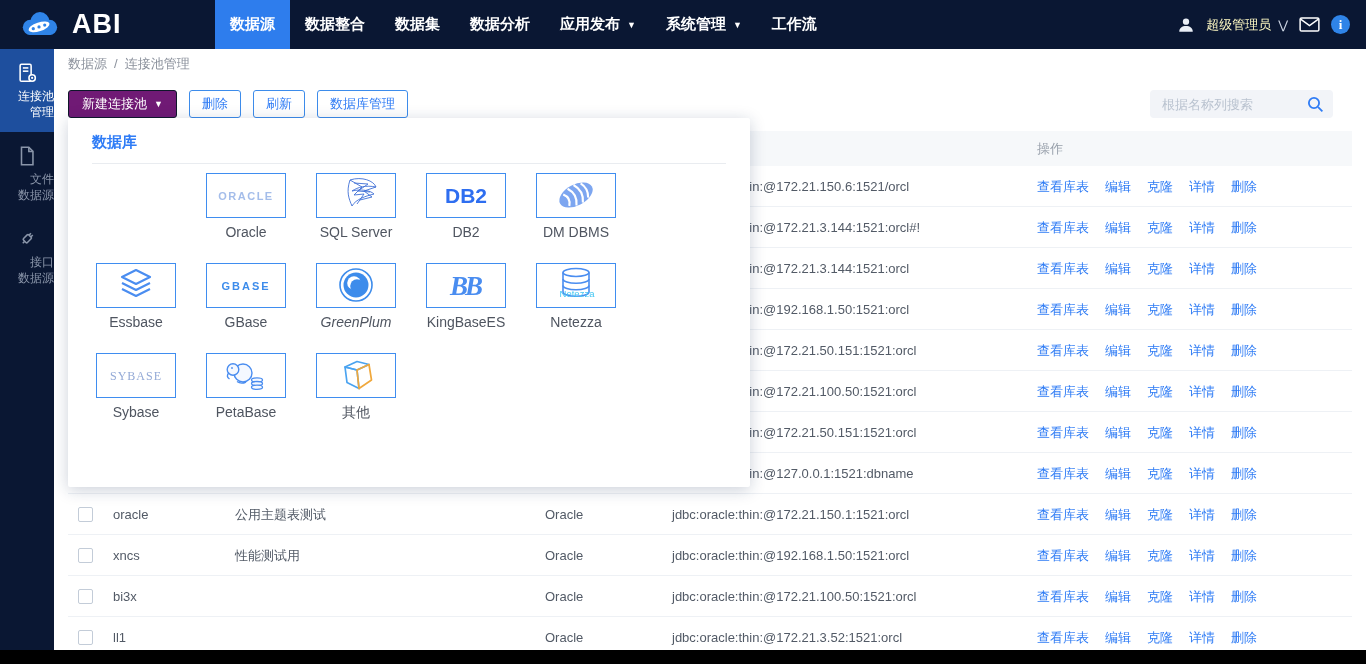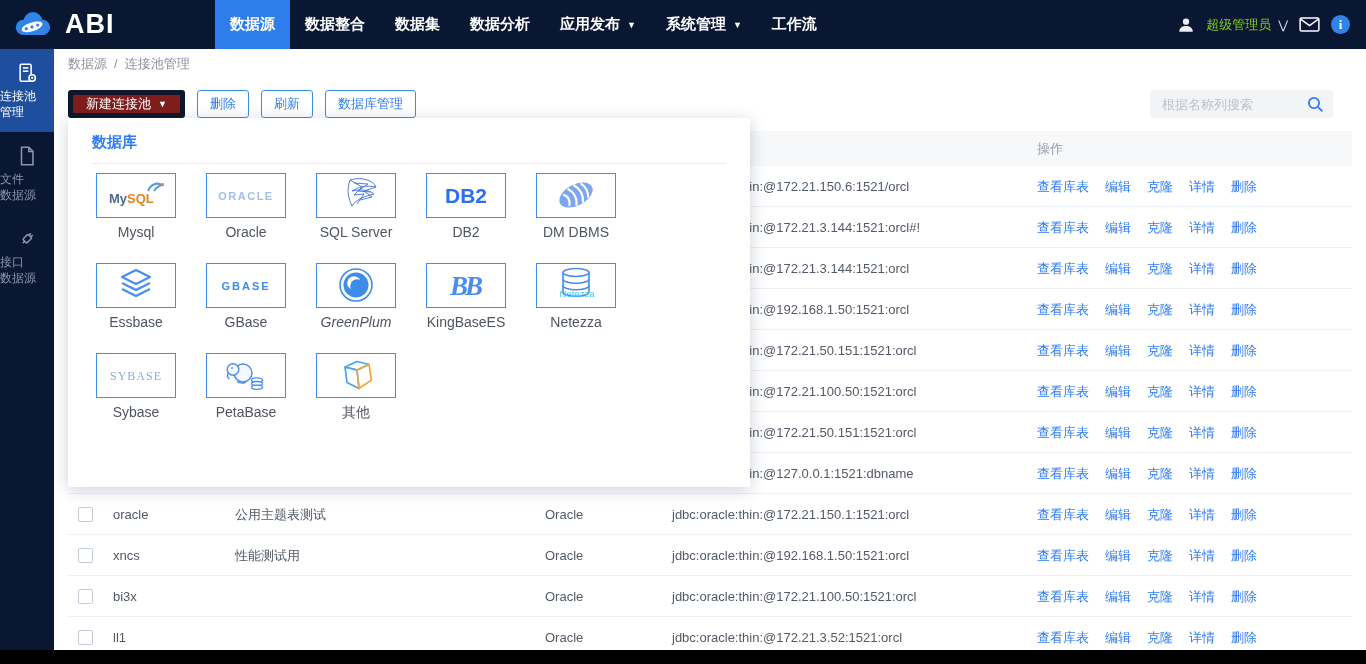--- a/index.html
+++ b/index.html
@@ -3,52 +3,52 @@
 <meta charset="utf-8">
 <style>
   * { margin:0; padding:0; box-sizing:border-box; }
   html,body { width:1366px; height:664px; }
   body { position:relative; overflow:hidden; background:#fff;
          font-family:"Liberation Sans", sans-serif; }
 
   
   .navbar { position:absolute; left:0; top:0; width:1366px; height:49px;
             background:#0a1733; display:flex; align-items:stretch; z-index:30; }
-  .brand { display:flex; align-items:center; gap:12px; padding-left:11px; width:215px; cursor:pointer; }
+  .brand { display:flex; align-items:center; gap:12px; padding-left:18px; width:215px; cursor:pointer; }
   .brand-text { color:#fff; font-size:27px; font-weight:bold; letter-spacing:1px; }
   .nav-menu { display:flex; }
   .nav-item { display:flex; align-items:center; padding:0 15px; color:#fff;
               font-size:15px; font-weight:bold; cursor:pointer; white-space:nowrap; }
   .nav-item.active { background:#2e7ded; }
   .nav-caret { font-size:9px; margin-left:7px; }
   .nav-right { margin-left:auto; display:flex; align-items:center; gap:11px; padding-right:16px; }
-  .user-name { color:#84cc16; font-size:13px; }
+  .user-name { color:#fef9c3; font-size:13px; }
   .chev { color:#cdd6e4; font-size:12px; margin-left:-4px; }
   .info-badge { width:19px; height:19px; border-radius:50%; background:#2f84e8; color:#fff;
                 font-size:13px; font-weight:bold; display:flex; align-items:center;
                 justify-content:center; font-family:"Liberation Serif", serif; cursor:pointer; }
   .icon-btn { display:flex; align-items:center; cursor:pointer; }
 
   
   .sidebar { position:absolute; left:0; top:49px; width:54px; bottom:0;
              background:#0a1733; z-index:20; }
-  .side-item { padding:13px 0 12px; text-align:left; cursor:pointer; color:#8a95a9; }
+  .side-item { padding:13px 0 12px; text-align:right; cursor:pointer; color:#8a95a9; }
   .side-item.active { background:#1e4f9e; color:#fff; }
   .side-icon { width:22px; height:22px; margin:0 auto 4px; display:block; }
   .side-label { font-size:12px; line-height:16px; }
 
   
   .main { position:absolute; left:54px; top:49px; right:0; bottom:0; background:#fff; }
   .breadcrumb { position:absolute; left:14px; top:6px; font-size:13px; color:#8b919c; }
   .breadcrumb .sep { margin:0 7px; }
 
   .toolbar { position:absolute; left:14px; top:41px; display:flex; gap:12px; height:28px; }
   .btn { height:28px; border-radius:3px; font-size:13px; cursor:pointer;
          display:flex; align-items:center; font-family:"Liberation Sans",sans-serif; }
-  .btn-primary { background:#7f1d1d; color:#fff; border:5px solid #0f172a; padding:0 13px; gap:7px; }
+  .btn-primary { background:#701a75; color:#fff; border:1px solid #0f172a; padding:0 13px; gap:7px; }
   .btn-outline { background:#fff; border:1px solid #3d8ceb; color:#2f7cf5; padding:0 12px; }
   .btn-caret { font-size:9px; }
 
   .search-wrap { position:absolute; right:33px; top:41px; width:183px; height:28px;
                  background:#f2f4f8; border-radius:4px; display:flex; align-items:center;
                  padding:0 9px 0 12px; }
   .search-input { flex:1; border:none; background:transparent; outline:none;
                   font-size:13px; color:#333; min-width:0; font-family:"Liberation Sans",sans-serif; }
   .search-input::placeholder { color:#b9c2cf; }
   .search-icon { width:17px; height:17px; cursor:pointer; }
@@ -392,33 +392,20 @@
           <a class="action-link">克隆</a>
           <a class="action-link">详情</a>
           <a class="action-link">删除</a>
         </span>
   </div>
     </div>
 
   <div class="panel" id="panel">
     <span class="panel-title">数据库</span>
     <div class="panel-divider"></div>
-  <div class="db-cell" style="left: 28px; top: 55px;">
-    <div class="db-card">
-      <span class="db-logo">
-            <svg viewBox="0 0 80 45">
-              <text x="13" y="30" font-size="13" font-weight="bold" fill="#4c6a8f" font-family="Liberation Sans,sans-serif">My</text>
-              <text x="31" y="30" font-size="13" font-weight="bold" fill="#e08626" font-family="Liberation Sans,sans-serif">SQL</text>
-              <path d="M52 18 C55 11 61 9 66 12 C62 13 60 15 58 18" stroke="#5b9bd5" stroke-width="2" fill="none"></path>
-              <circle cx="66.5" cy="11.5" r="1.4" fill="#e08626"></circle>
-            </svg>
-          </span>
-    </div>
-    <span class="db-label">Mysql</span>
-  </div>
       <div class="db-cell" style="left: 138px; top: 55px;">
     <div class="db-card">
       <span class="db-logo">
             <svg viewBox="0 0 80 45">
               <text x="40" y="26.5" text-anchor="middle" font-size="11" font-weight="bold" letter-spacing="1.5" fill="#a4bdea" font-family="Liberation Sans,sans-serif">ORACLE</text>
             </svg>
           </span>
     </div>
     <span class="db-label">Oracle</span>
   </div>

